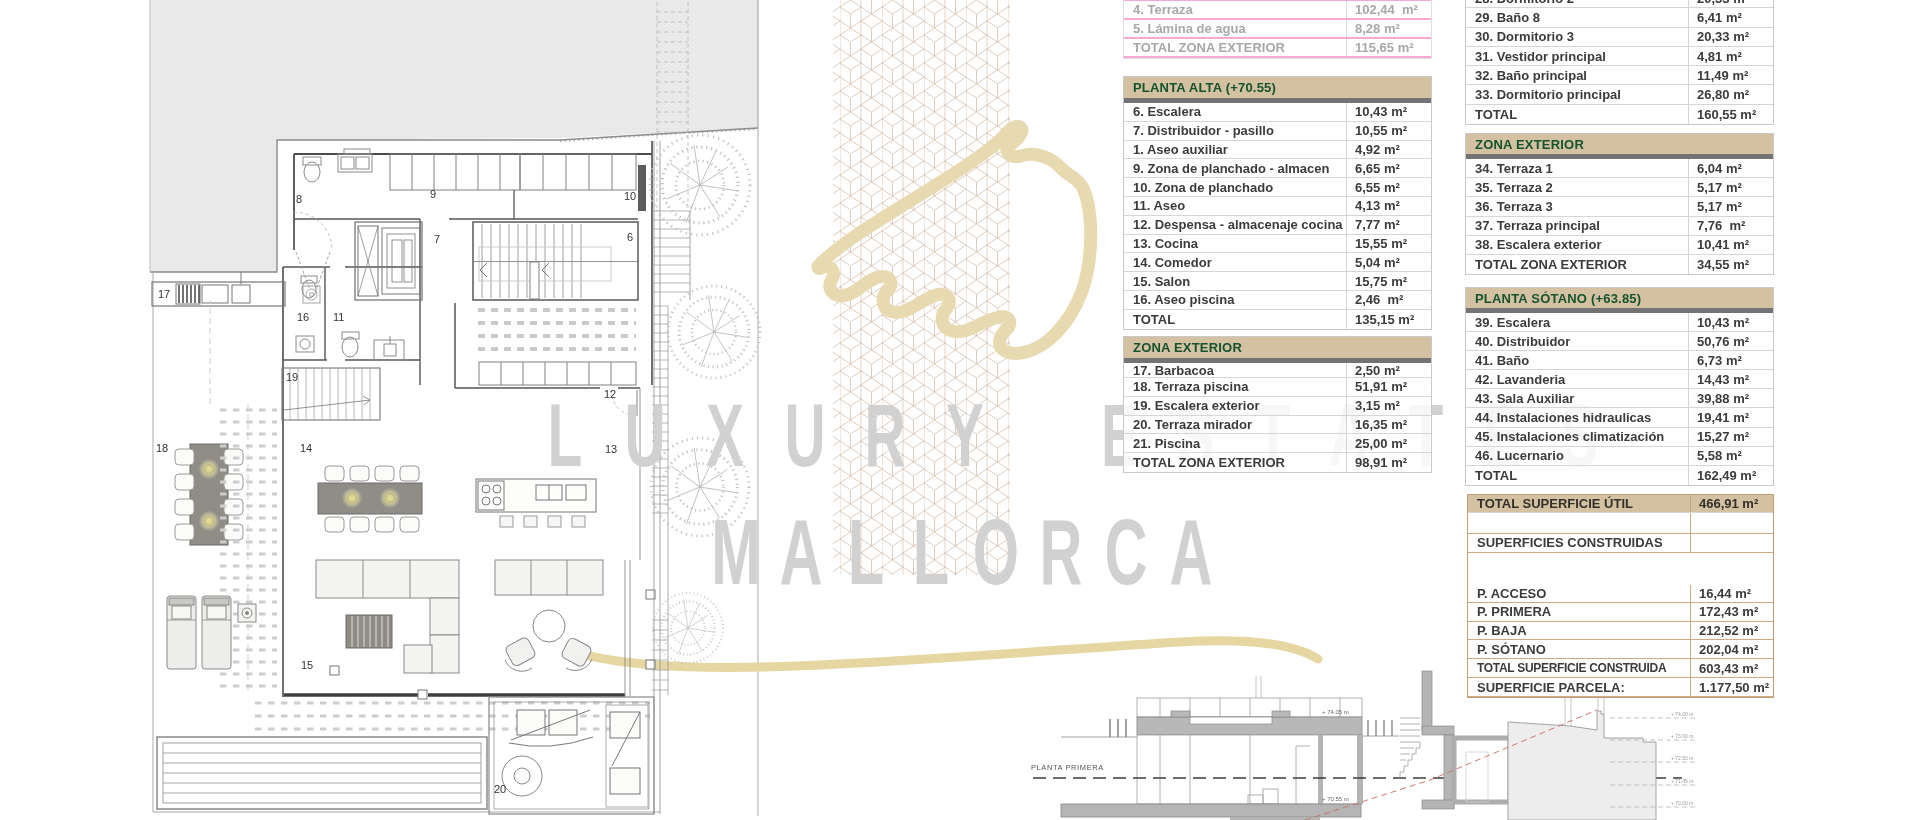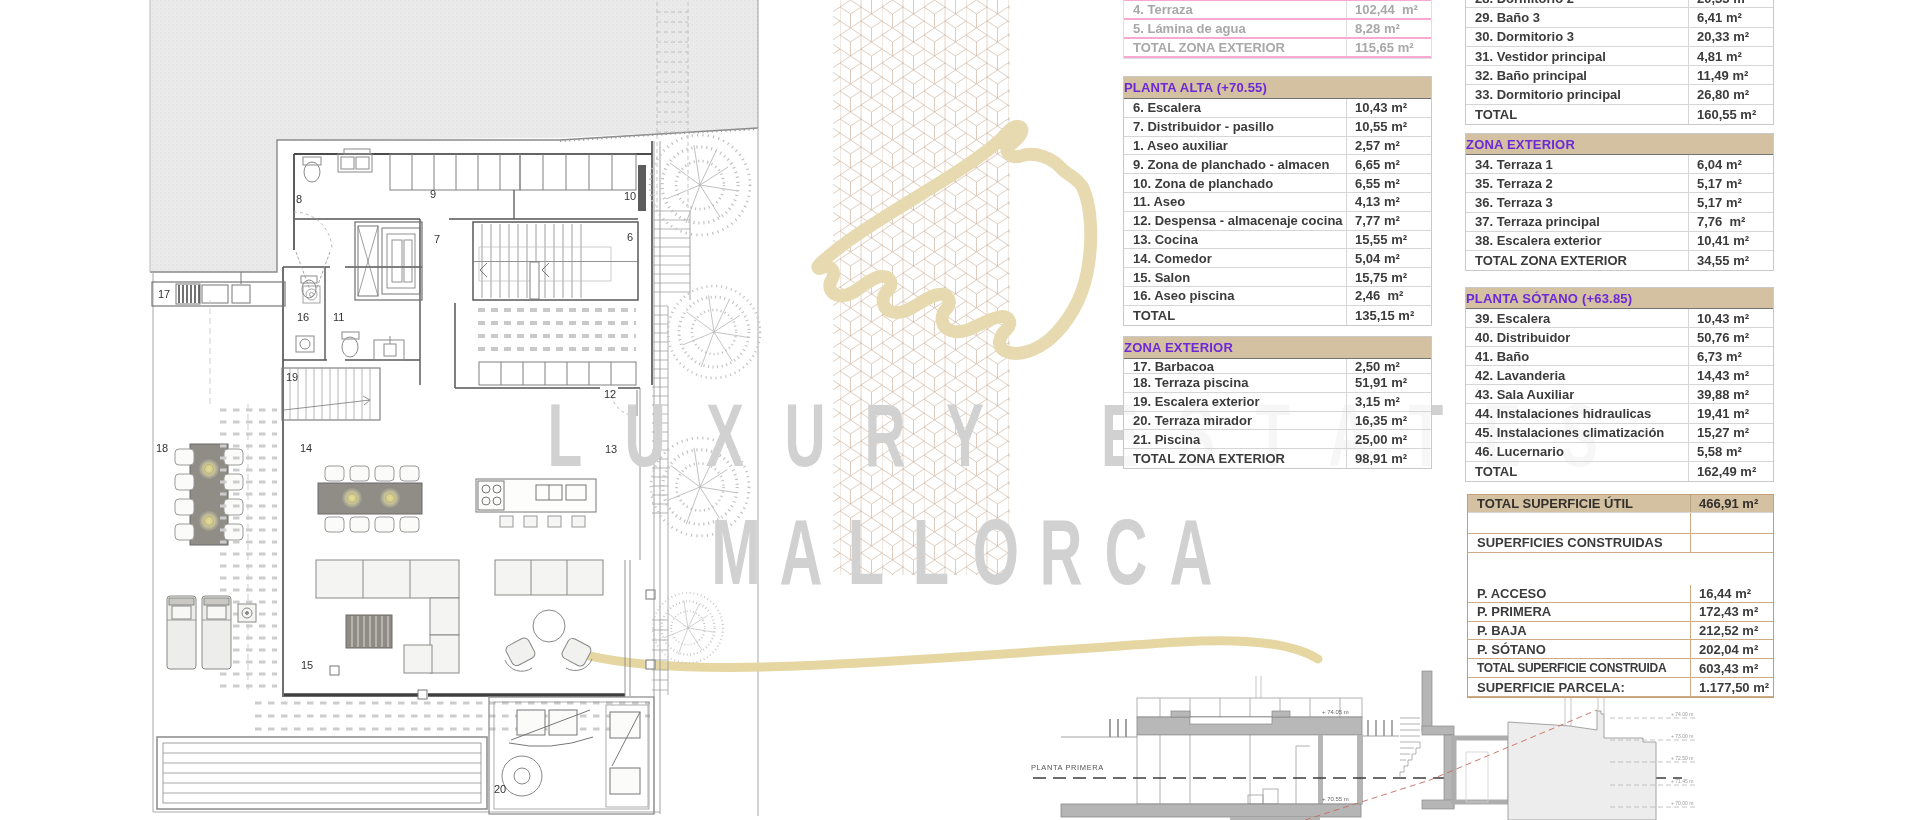--- a/index.html
+++ b/index.html
@@ -1,21 +1,21 @@
 <!DOCTYPE html>
 <html><head>
 <meta charset="utf-8">
 <style>
   html,body{margin:0;padding:0;background:#fff;}
   #page{position:relative;width:1920px;height:820px;overflow:hidden;background:#fff;
         font-family:"Liberation Sans",sans-serif;}
   .tbl{position:absolute;background:rgba(255,255,255,0.82);border:1px solid #c9c9c9;
        font-weight:bold;color:#3b3b3b;font-size:13px;}
-  .tbl .hd{background:#d3c1a2;color:#6d28d9;border-bottom:1px solid #737373;
-       display:flex;align-items:center;font-size:13px;letter-spacing:.2px;}
+  .tbl .hd{background:#d3c1a2;color:#14532d;border-bottom:5px solid #737373;
+       display:flex;align-items:center;padding-left:9px;font-size:13px;letter-spacing:.2px;}
   .row{display:flex;border-bottom:1px solid #d6d6d6;box-sizing:border-box;white-space:nowrap;}
   .row:last-child{border-bottom:none;}
   .c1{width:213px;display:flex;align-items:center;padding-left:9px;border-right:1px solid #d6d6d6;}
   .c2{flex:1;display:flex;align-items:center;padding-left:8px;}
   .faded{color:#a8a8a8;border-color:#dedede;}
   .faded .c1{border-right:1px solid #dedede;}
   .faded .row{border-bottom:2px solid #f9a8d4;}
   .st{border-bottom:1px solid #cfab84 !important;}
   .st .c1{border-right:1px solid #cfab84 !important;}
   .wm{position:absolute;color:#d1d1d1;font-weight:bold;}
@@ -617,21 +617,21 @@
   <div class="row" style="height:18.8px;">
         <div class="c1">6. Escalera</div>
         <div class="c2">10,43 m²</div>
       </div>
   <div class="row" style="height:18.8px;">
         <div class="c1">7. Distribuidor - pasillo</div>
         <div class="c2">10,55 m²</div>
       </div>
   <div class="row" style="height:18.8px;">
         <div class="c1">1. Aseo auxiliar</div>
-        <div class="c2">2,57 m²</div>
+        <div class="c2">4,92 m²</div>
       </div>
   <div class="row" style="height:18.8px;">
         <div class="c1">9. Zona de planchado - almacen</div>
         <div class="c2">6,65 m²</div>
       </div>
   <div class="row" style="height:18.8px;">
         <div class="c1">10. Zona de planchado</div>
         <div class="c2">6,55 m²</div>
       </div>
   <div class="row" style="height:18.8px;">
@@ -691,21 +691,21 @@
         <div class="c2">98,91 m²</div>
       </div>
 </div>
 
 <div class="tbl" style="left:1465px;top:-12px;width:307px;">
   <div class="row" style="height:19.3px;">
         <div class="c1">28. Dormitorio 2</div>
         <div class="c2">20,33 m²</div>
       </div>
   <div class="row" style="height:19.3px;">
-        <div class="c1">29. Baño 3</div>
+        <div class="c1">29. Baño 8</div>
         <div class="c2">6,41 m²</div>
       </div>
   <div class="row" style="height:19.3px;">
         <div class="c1">30. Dormitorio 3</div>
         <div class="c2">20,33 m²</div>
       </div>
   <div class="row" style="height:19.3px;">
         <div class="c1">31. Vestidor principal</div>
         <div class="c2">4,81 m²</div>
       </div>

